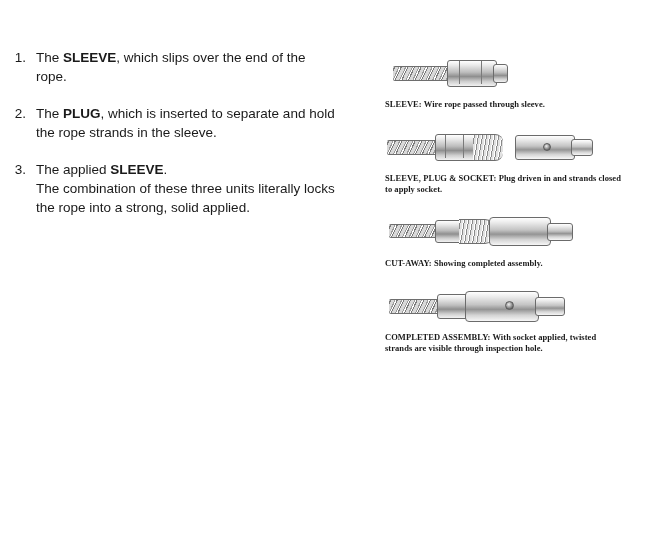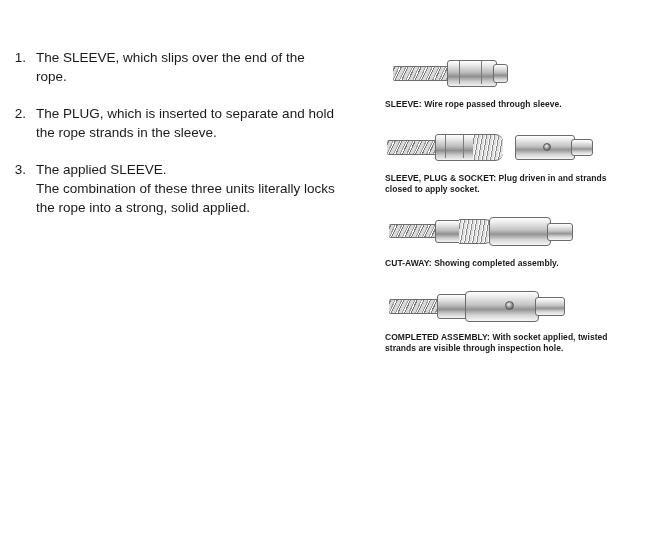--- a/index.html
+++ b/index.html
@@ -39,32 +39,33 @@
     font-size: 13.5px;
     line-height: 19px;
     flex: 0 0 auto;
   }
   .list-text {
     font-size: 13.5px;
     line-height: 19px;
     max-width: 300px;
   }
   .list-text b {
-    font-weight: normal;
+    font-weight: bold;
   }
 
   
   .fig-col {
     position: absolute;
     left: 385px;
     top: 52px;
     width: 255px;
   }
   .fig-block {
     margin-bottom: 16px;
+    font-family: Liberation Serif, serif;
   }
   .fig-art {
     position: relative;
     height: 44px;
     width: 240px;
   }
   .fig-cap {
     font-size: 8.5px;
     font-weight: bold;
     color: #1a1a1a;

